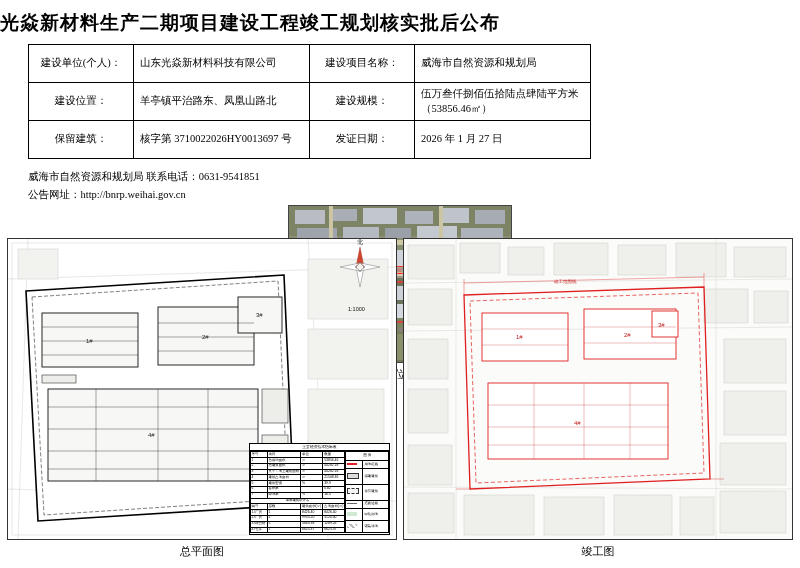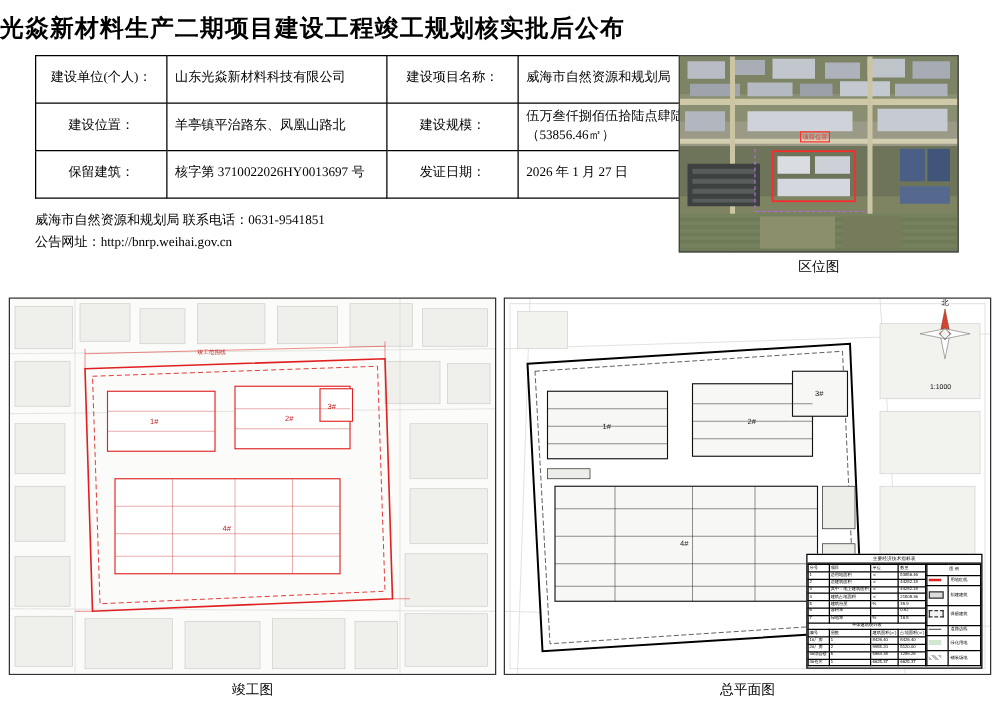--- a/index.html
+++ b/index.html
@@ -25,21 +25,21 @@
   .title {
     text-align: left;
     font-size: 19px;
     font-weight: bold;
     letter-spacing: 1px;
     margin: 10px 0 8px 0;
     font-family: "Liberation Serif", "DejaVu Serif", serif;
   }
   .top-area {
     display: flex;
-    flex-direction: row;
+    flex-direction: column;
     padding: 0 28px 0 28px;
     box-sizing: border-box;
     height: 190px;
   }
   .info-block {
     width: 510px;
     box-sizing: border-box;
   }
   table.info {
     border-collapse: collapse;
@@ -250,20 +250,202 @@
       </div>
       <div class="loc-caption">区位图</div>
     </div>
   </div>
 
   <div class="maps-area">
 
     <div class="map-box">
       <div class="map-frame">
         <svg width="100%" height="100%" viewBox="0 0 388 300" preserveAspectRatio="none" style="position:absolute;top:0;left:0;">
+          <rect x="0" y="0" width="388" height="300" fill="#ffffff"></rect>
+
+          <g stroke="#d8d8d8" fill="none" stroke-width="0.6">
+            <rect x="4" y="4" width="380" height="292"></rect>
+            <path d="M 0 40 L 388 28"></path>
+            <path d="M 0 250 L 388 262"></path>
+            <path d="M 300 0 L 320 300"></path>
+            <path d="M 20 0 L 10 300"></path>
+          </g>
+          <g fill="#f2f2ef" stroke="#cccccc" stroke-width="0.5">
+            <rect x="300" y="20" width="80" height="60"></rect>
+            <rect x="300" y="90" width="80" height="50"></rect>
+            <rect x="300" y="150" width="76" height="56"></rect>
+            <rect x="300" y="216" width="76" height="56"></rect>
+            <rect x="10" y="10" width="40" height="30"></rect>
+          </g>
+
+          <polygon points="18,52 276,36 286,266 30,282" fill="#ffffff" stroke="#000000" stroke-width="1.6"></polygon>
+          <polygon points="24,58 270,42 280,260 36,276" fill="none" stroke="#000000" stroke-width="0.5" stroke-dasharray="4,2"></polygon>
+
+          <g stroke="#111" stroke-width="0.9" fill="#f7f7f5">
+            <rect x="34" y="74" width="96" height="54"></rect>
+            <rect x="150" y="68" width="96" height="58"></rect>
+            <rect x="230" y="58" width="44" height="36"></rect>
+            <rect x="40" y="150" width="210" height="92"></rect>
+          </g>
+          <g stroke="#222" stroke-width="0.4" fill="none">
+            <path d="M 34 88 L 130 88 M 34 102 L 130 102 M 34 116 L 130 116"></path>
+            <path d="M 150 84 L 246 84 M 150 98 L 246 98 M 150 112 L 246 112"></path>
+            <path d="M 40 168 L 250 168 M 40 190 L 250 190 M 40 212 L 250 212 M 40 230 L 250 230"></path>
+            <path d="M 88 150 L 88 242 M 150 150 L 150 242 M 200 150 L 200 242"></path>
+          </g>
+
+          <g stroke="#333" stroke-width="0.6" fill="#ededea">
+            <rect x="254" y="150" width="26" height="34"></rect>
+            <rect x="254" y="196" width="26" height="26"></rect>
+            <rect x="34" y="136" width="34" height="8"></rect>
+          </g>
+
+          <text x="78" y="104" font-size="6" fill="#222" font-family="Liberation Sans, sans-serif">1#</text>
+          <text x="194" y="100" font-size="6" fill="#222" font-family="Liberation Sans, sans-serif">2#</text>
+          <text x="248" y="78" font-size="6" fill="#222" font-family="Liberation Sans, sans-serif">3#</text>
+          <text x="140" y="198" font-size="6" fill="#222" font-family="Liberation Sans, sans-serif">4#</text>
+
+          <g transform="translate(352,28)">
+            <polygon points="0,-20 4,0 0,-5 -4,0" fill="#d2452f" stroke="#8a2a1a" stroke-width="0.4"></polygon>
+            <polygon points="0,20 4,0 0,5 -4,0" fill="#ffffff" stroke="#555" stroke-width="0.4"></polygon>
+            <polygon points="-20,0 0,4 -5,0 0,-4" fill="#ffffff" stroke="#555" stroke-width="0.4"></polygon>
+            <polygon points="20,0 0,4 5,0 0,-4" fill="#ffffff" stroke="#555" stroke-width="0.4"></polygon>
+            <text x="-3" y="-23" font-size="6" fill="#111" font-family="Liberation Serif, serif">北</text>
+          </g>
+          <text x="340" y="72" font-size="5.5" fill="#111" font-family="Liberation Sans, sans-serif">1:1000</text>
+        </svg>
+
+        <div class="legend" style="left:62%; top:68%; width:36%; height:30%;">
+          <div class="legend-title">主要经济技术指标表</div>
+          <div style="display:flex; height:calc(100% - 8px);">
+            <table style="width:64%;">
+              <tbody>
+                  <tr>
+                <td>序号</td>
+                <td>项目</td>
+                <td>单位</td>
+                <td>数量</td>
+              </tr>
+              <tr>
+                <td>1</td>
+                <td>总用地面积</td>
+                <td>㎡</td>
+                <td>53856.46</td>
+              </tr>
+              <tr>
+                <td>2</td>
+                <td>总建筑面积</td>
+                <td>㎡</td>
+                <td>44282.18</td>
+              </tr>
+              <tr>
+                <td>3</td>
+                <td>其中：地上建筑面积</td>
+                <td>㎡</td>
+                <td>44282.18</td>
+              </tr>
+              <tr>
+                <td>4</td>
+                <td>建筑占地面积</td>
+                <td>㎡</td>
+                <td>21508.36</td>
+              </tr>
+              <tr>
+                <td>5</td>
+                <td>建筑密度</td>
+                <td>%</td>
+                <td>39.9</td>
+              </tr>
+              <tr>
+                <td>6</td>
+                <td>容积率</td>
+                <td></td>
+                <td>0.82</td>
+              </tr>
+              <tr>
+                <td>7</td>
+                <td>绿地率</td>
+                <td>%</td>
+                <td>16.5</td>
+              </tr>
+              <tr>
+                <td colspan="4" style="text-align:center;">单体建筑统计表</td>
+              </tr>
+              <tr>
+                <td>编号</td>
+                <td>层数</td>
+                <td>建筑面积(㎡)</td>
+                <td>占地面积(㎡)</td>
+              </tr>
+              <tr>
+                <td>1#厂房</td>
+                <td>1</td>
+                <td>8426.40</td>
+                <td>8426.40</td>
+              </tr>
+              <tr>
+                <td>2#厂房</td>
+                <td>2</td>
+                <td>9955.20</td>
+                <td>5120.00</td>
+              </tr>
+              <tr>
+                <td>3#综合楼</td>
+                <td>5</td>
+                <td>5663.38</td>
+                <td>1289.26</td>
+              </tr>
+              <tr>
+                <td>4#仓库</td>
+                <td>1</td>
+                <td>6625.37</td>
+                <td>6625.37</td>
+              </tr>
+            </tbody>
+              </table>
+            <table style="width:36%; border-left:0.5px solid #000;">
+              <tbody>
+                  <tr>
+                <td colspan="2" style="text-align:center;">图 例</td>
+              </tr>
+              <tr>
+                <td style="width:14px;"><span style="display:inline-block;width:10px;height:2px;background:#e02020;"></span></td>
+                <td>用地红线</td>
+              </tr>
+              <tr>
+                <td><span style="display:inline-block;width:10px;height:4px;background:#dcdcdc;border:0.5px solid #333;"></span></td>
+                <td>拟建建筑</td>
+              </tr>
+              <tr>
+                <td><span style="display:inline-block;width:10px;height:4px;background:#f3f3f3;border:0.5px dashed #333;"></span></td>
+                <td>保留建筑</td>
+              </tr>
+              <tr>
+                <td><span style="display:inline-block;width:10px;height:1px;background:#666;"></span></td>
+                <td>道路边线</td>
+              </tr>
+              <tr>
+                <td><span style="display:inline-block;width:10px;height:4px;background:#cfe8cf;"></span></td>
+                <td>绿化用地</td>
+              </tr>
+              <tr>
+                <td><span style="display:inline-block;width:10px;height:4px;background:repeating-linear-gradient(45deg,#bbb 0 2px,#fff 2px 4px);"></span></td>
+                <td>铺装场地</td>
+              </tr>
+            </tbody>
+              </table>
+          </div>
+        </div>
+      </div>
+      <div class="map-caption">总平面图</div>
+    </div>
+
+    <div class="map-box">
+      <div class="map-frame">
+        <svg width="100%" height="100%" viewBox="0 0 388 300" preserveAspectRatio="none" style="position:absolute;top:0;left:0;">
           <rect x="0" y="0" width="388" height="300" fill="#fbfbf9"></rect>
 
           <g fill="#efefec" stroke="#c9c9c5" stroke-width="0.5">
             <rect x="4" y="6" width="46" height="34"></rect>
             <rect x="56" y="4" width="40" height="30"></rect>
             <rect x="104" y="8" width="36" height="28"></rect>
             <rect x="150" y="4" width="54" height="32"></rect>
             <rect x="214" y="6" width="48" height="30"></rect>
             <rect x="272" y="4" width="50" height="34"></rect>
             <rect x="330" y="8" width="52" height="30"></rect>
@@ -315,196 +497,14 @@
           <text x="112" y="100" font-size="6" fill="#c02020" font-family="Liberation Sans, sans-serif">1#</text>
           <text x="220" y="98" font-size="6" fill="#c02020" font-family="Liberation Sans, sans-serif">2#</text>
           <text x="254" y="88" font-size="6" fill="#c02020" font-family="Liberation Sans, sans-serif">3#</text>
           <text x="170" y="186" font-size="6" fill="#c02020" font-family="Liberation Sans, sans-serif">4#</text>
           <text x="150" y="44" font-size="4.5" fill="#c02020" font-family="Liberation Sans, sans-serif">竣工范围线</text>
         </svg>
       </div>
       <div class="map-caption">竣工图</div>
     </div>
 
-    <div class="map-box">
-      <div class="map-frame">
-        <svg width="100%" height="100%" viewBox="0 0 388 300" preserveAspectRatio="none" style="position:absolute;top:0;left:0;">
-          <rect x="0" y="0" width="388" height="300" fill="#ffffff"></rect>
-
-          <g stroke="#d8d8d8" fill="none" stroke-width="0.6">
-            <rect x="4" y="4" width="380" height="292"></rect>
-            <path d="M 0 40 L 388 28"></path>
-            <path d="M 0 250 L 388 262"></path>
-            <path d="M 300 0 L 320 300"></path>
-            <path d="M 20 0 L 10 300"></path>
-          </g>
-          <g fill="#f2f2ef" stroke="#cccccc" stroke-width="0.5">
-            <rect x="300" y="20" width="80" height="60"></rect>
-            <rect x="300" y="90" width="80" height="50"></rect>
-            <rect x="300" y="150" width="76" height="56"></rect>
-            <rect x="300" y="216" width="76" height="56"></rect>
-            <rect x="10" y="10" width="40" height="30"></rect>
-          </g>
-
-          <polygon points="18,52 276,36 286,266 30,282" fill="#ffffff" stroke="#000000" stroke-width="1.6"></polygon>
-          <polygon points="24,58 270,42 280,260 36,276" fill="none" stroke="#000000" stroke-width="0.5" stroke-dasharray="4,2"></polygon>
-
-          <g stroke="#111" stroke-width="0.9" fill="#f7f7f5">
-            <rect x="34" y="74" width="96" height="54"></rect>
-            <rect x="150" y="68" width="96" height="58"></rect>
-            <rect x="230" y="58" width="44" height="36"></rect>
-            <rect x="40" y="150" width="210" height="92"></rect>
-          </g>
-          <g stroke="#222" stroke-width="0.4" fill="none">
-            <path d="M 34 88 L 130 88 M 34 102 L 130 102 M 34 116 L 130 116"></path>
-            <path d="M 150 84 L 246 84 M 150 98 L 246 98 M 150 112 L 246 112"></path>
-            <path d="M 40 168 L 250 168 M 40 190 L 250 190 M 40 212 L 250 212 M 40 230 L 250 230"></path>
-            <path d="M 88 150 L 88 242 M 150 150 L 150 242 M 200 150 L 200 242"></path>
-          </g>
-
-          <g stroke="#333" stroke-width="0.6" fill="#ededea">
-            <rect x="254" y="150" width="26" height="34"></rect>
-            <rect x="254" y="196" width="26" height="26"></rect>
-            <rect x="34" y="136" width="34" height="8"></rect>
-          </g>
-
-          <text x="78" y="104" font-size="6" fill="#222" font-family="Liberation Sans, sans-serif">1#</text>
-          <text x="194" y="100" font-size="6" fill="#222" font-family="Liberation Sans, sans-serif">2#</text>
-          <text x="248" y="78" font-size="6" fill="#222" font-family="Liberation Sans, sans-serif">3#</text>
-          <text x="140" y="198" font-size="6" fill="#222" font-family="Liberation Sans, sans-serif">4#</text>
-
-          <g transform="translate(352,28)">
-            <polygon points="0,-20 4,0 0,-5 -4,0" fill="#d2452f" stroke="#8a2a1a" stroke-width="0.4"></polygon>
-            <polygon points="0,20 4,0 0,5 -4,0" fill="#ffffff" stroke="#555" stroke-width="0.4"></polygon>
-            <polygon points="-20,0 0,4 -5,0 0,-4" fill="#ffffff" stroke="#555" stroke-width="0.4"></polygon>
-            <polygon points="20,0 0,4 5,0 0,-4" fill="#ffffff" stroke="#555" stroke-width="0.4"></polygon>
-            <text x="-3" y="-23" font-size="6" fill="#111" font-family="Liberation Serif, serif">北</text>
-          </g>
-          <text x="340" y="72" font-size="5.5" fill="#111" font-family="Liberation Sans, sans-serif">1:1000</text>
-        </svg>
-
-        <div class="legend" style="left:62%; top:68%; width:36%; height:30%;">
-          <div class="legend-title">主要经济技术指标表</div>
-          <div style="display:flex; height:calc(100% - 8px);">
-            <table style="width:64%;">
-              <tbody>
-                  <tr>
-                <td>序号</td>
-                <td>项目</td>
-                <td>单位</td>
-                <td>数量</td>
-              </tr>
-              <tr>
-                <td>1</td>
-                <td>总用地面积</td>
-                <td>㎡</td>
-                <td>53856.46</td>
-              </tr>
-              <tr>
-                <td>2</td>
-                <td>总建筑面积</td>
-                <td>㎡</td>
-                <td>44282.18</td>
-              </tr>
-              <tr>
-                <td>3</td>
-                <td>其中：地上建筑面积</td>
-                <td>㎡</td>
-                <td>44282.18</td>
-              </tr>
-              <tr>
-                <td>4</td>
-                <td>建筑占地面积</td>
-                <td>㎡</td>
-                <td>21508.36</td>
-              </tr>
-              <tr>
-                <td>5</td>
-                <td>建筑密度</td>
-                <td>%</td>
-                <td>39.9</td>
-              </tr>
-              <tr>
-                <td>6</td>
-                <td>容积率</td>
-                <td></td>
-                <td>0.82</td>
-              </tr>
-              <tr>
-                <td>7</td>
-                <td>绿地率</td>
-                <td>%</td>
-                <td>16.5</td>
-              </tr>
-              <tr>
-                <td colspan="4" style="text-align:center;">单体建筑统计表</td>
-              </tr>
-              <tr>
-                <td>编号</td>
-                <td>层数</td>
-                <td>建筑面积(㎡)</td>
-                <td>占地面积(㎡)</td>
-              </tr>
-              <tr>
-                <td>1#厂房</td>
-                <td>1</td>
-                <td>8426.40</td>
-                <td>8426.40</td>
-              </tr>
-              <tr>
-                <td>2#厂房</td>
-                <td>2</td>
-                <td>9955.20</td>
-                <td>5120.00</td>
-              </tr>
-              <tr>
-                <td>3#综合楼</td>
-                <td>5</td>
-                <td>5663.38</td>
-                <td>1289.26</td>
-              </tr>
-              <tr>
-                <td>4#仓库</td>
-                <td>1</td>
-                <td>6625.37</td>
-                <td>6625.37</td>
-              </tr>
-            </tbody>
-              </table>
-            <table style="width:36%; border-left:0.5px solid #000;">
-              <tbody>
-                  <tr>
-                <td colspan="2" style="text-align:center;">图 例</td>
-              </tr>
-              <tr>
-                <td style="width:14px;"><span style="display:inline-block;width:10px;height:2px;background:#e02020;"></span></td>
-                <td>用地红线</td>
-              </tr>
-              <tr>
-                <td><span style="display:inline-block;width:10px;height:4px;background:#dcdcdc;border:0.5px solid #333;"></span></td>
-                <td>拟建建筑</td>
-              </tr>
-              <tr>
-                <td><span style="display:inline-block;width:10px;height:4px;background:#f3f3f3;border:0.5px dashed #333;"></span></td>
-                <td>保留建筑</td>
-              </tr>
-              <tr>
-                <td><span style="display:inline-block;width:10px;height:1px;background:#666;"></span></td>
-                <td>道路边线</td>
-              </tr>
-              <tr>
-                <td><span style="display:inline-block;width:10px;height:4px;background:#cfe8cf;"></span></td>
-                <td>绿化用地</td>
-              </tr>
-              <tr>
-                <td><span style="display:inline-block;width:10px;height:4px;background:repeating-linear-gradient(45deg,#bbb 0 2px,#fff 2px 4px);"></span></td>
-                <td>铺装场地</td>
-              </tr>
-            </tbody>
-              </table>
-          </div>
-        </div>
-      </div>
-      <div class="map-caption">总平面图</div>
-    </div>
-
   </div>
 </div>
 
 </body></html>

